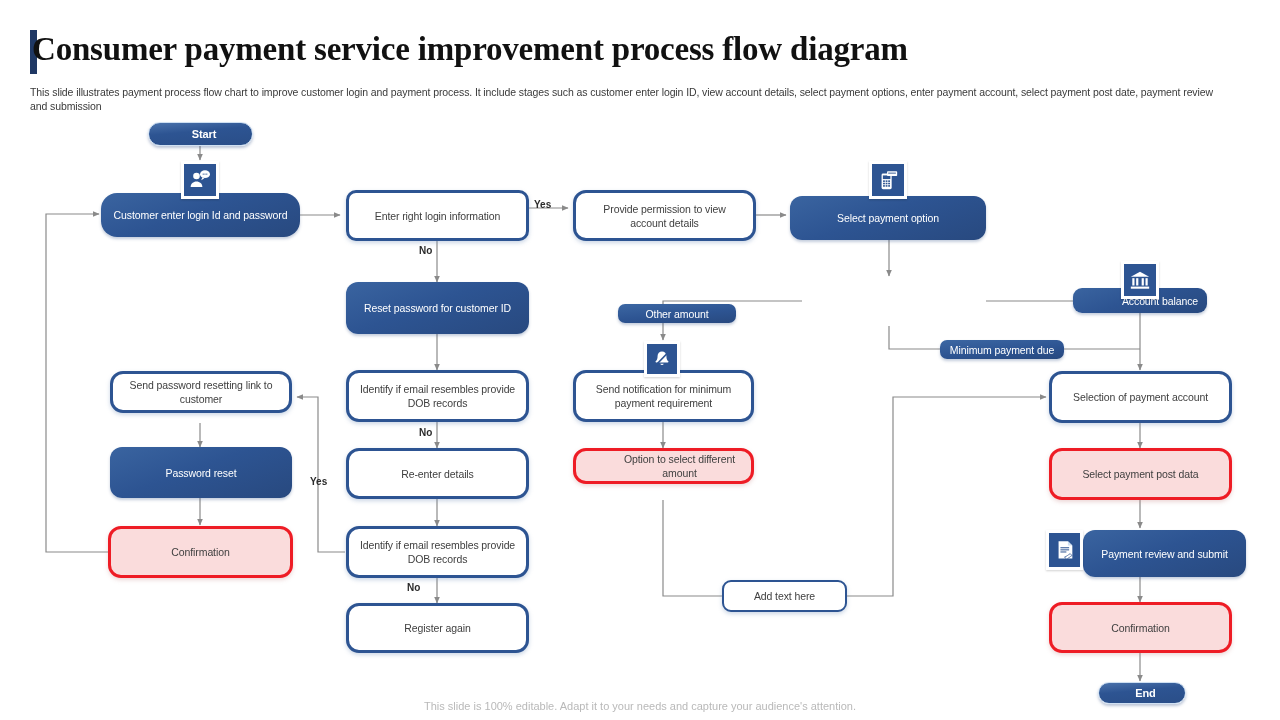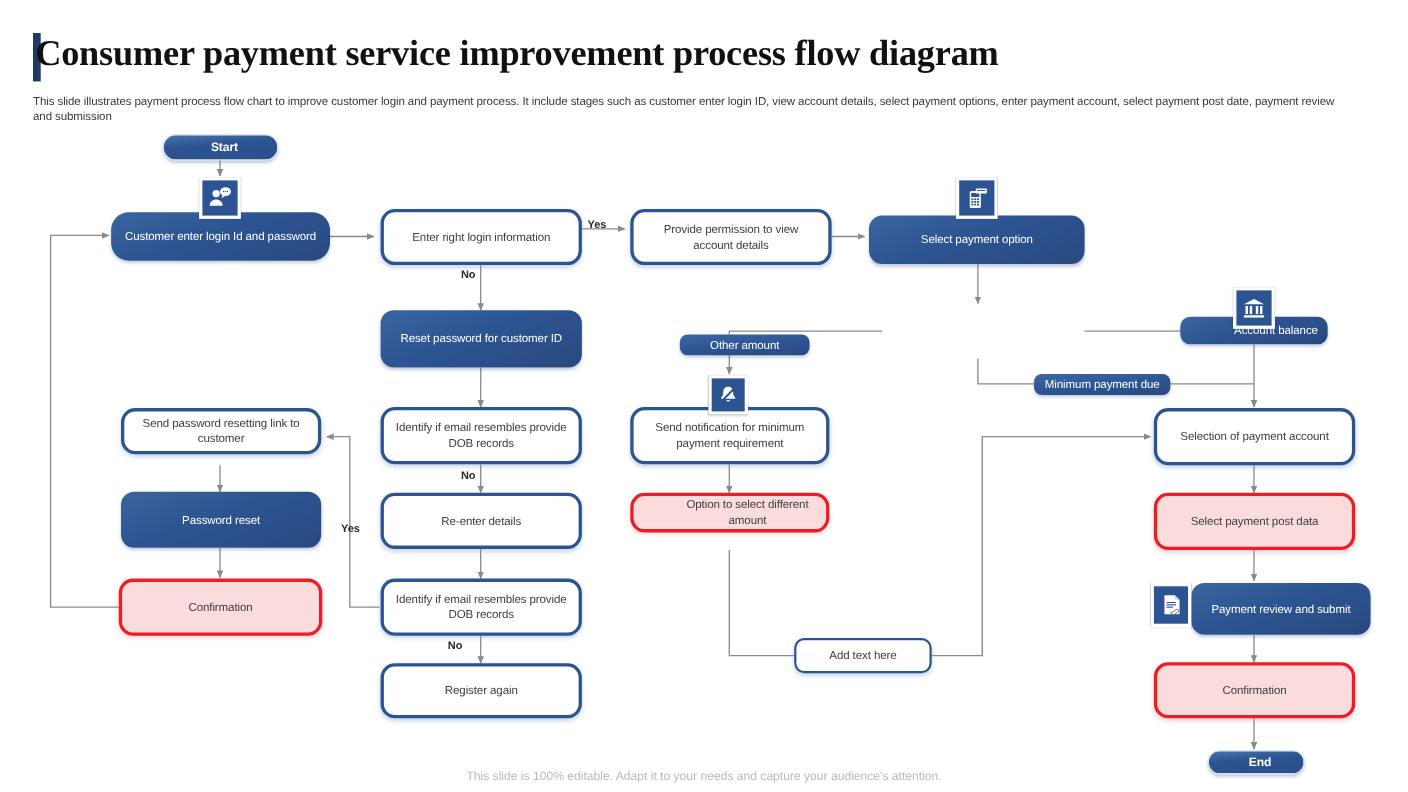--- a/index.html
+++ b/index.html
@@ -188,21 +188,21 @@
       <circle cx="15.2" cy="6.1" r="0.65" fill="#2d5492"></circle>
       <circle cx="17" cy="6.1" r="0.65" fill="#2d5492"></circle>
       <circle cx="18.8" cy="6.1" r="0.65" fill="#2d5492"></circle>
     </svg>
   </div>
 
   <div class="node n-solid" style="left:101px; top:193px; width:199px; height:44px; border-radius:16px;">
     <span>Customer enter login Id and password</span>
   </div>
 
-  <div class="node n-outline" style="left:346px; top:190px; width:183px; height:51px;">
+  <div class="node n-outline" style="left:346px; top:190px; width:183px; height:51px;border-radius:10px;">
     <span>Enter right login information</span>
   </div>
 
   <div class="node n-outline" style="left:573px; top:190px; width:183px; height:51px;">
     <span>Provide permission to view account details</span>
   </div>
 
   <div class="icon-tile" style="left:869px; top:161px;">
     <svg width="22" height="22" viewBox="0 0 24 24">
       <rect x="5" y="5" width="11" height="17" rx="1.6" fill="#ffffff"></rect>

